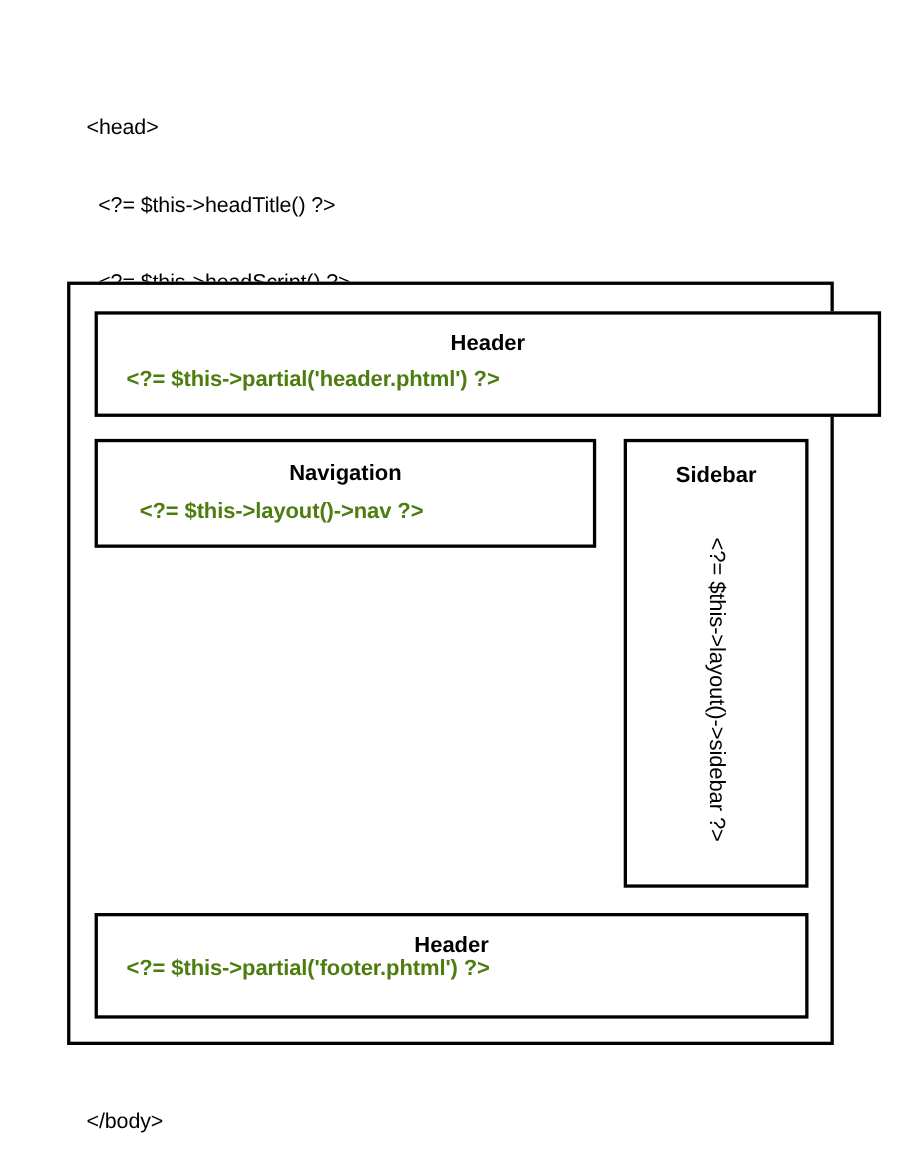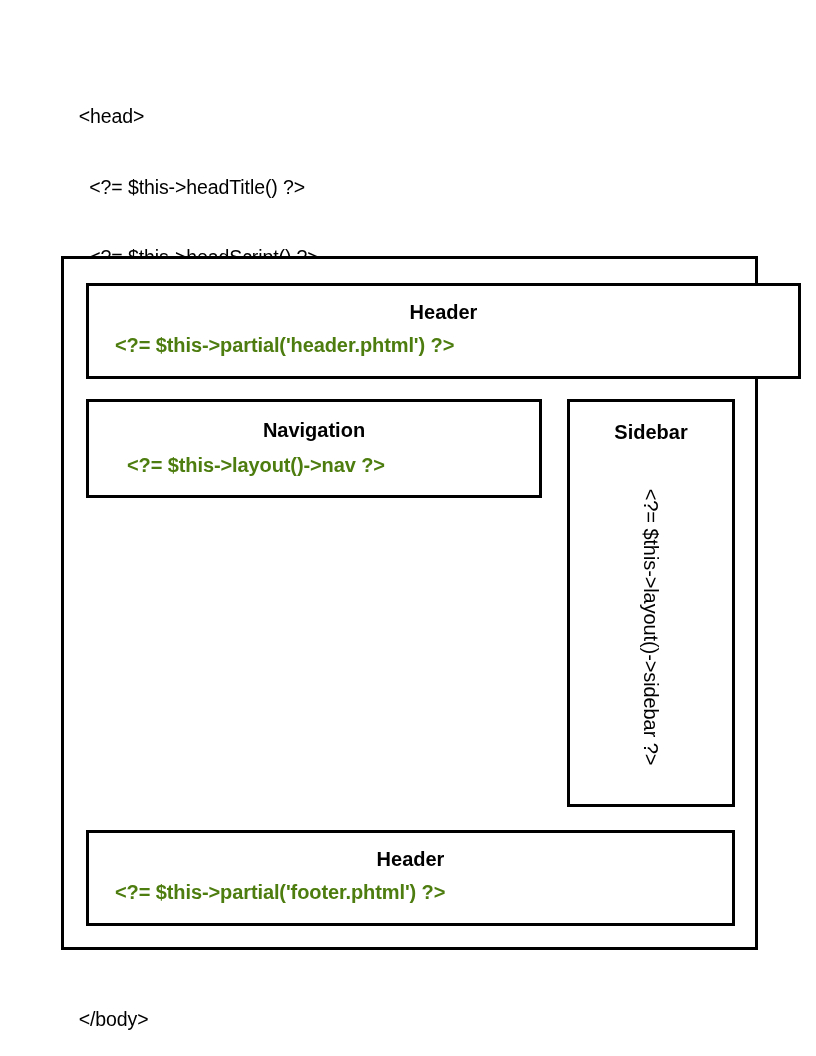--- a/index.html
+++ b/index.html
@@ -88,21 +88,21 @@
     font-size: 20px;
     line-height: 24px;
     white-space: nowrap;
     color: #4d7c0f;
     letter-spacing: -0.1px;
     font-weight: bold;
   }
   .panel-header  .panel-code { top: 47px;  left: 26px; }
   .panel-nav     .panel-code { top: 51px;  left: 38px; }
   .panel-content .panel-code { top: 51px;  left: 26px; }
-  .panel-footer  .panel-code { top: 47px;  left: 26px; text-align: right; }
+  .panel-footer  .panel-code { top: 35px;  left: 26px; text-align: right; }
 
   
   .sidebar-code-wrap {
     position: absolute;
     left: 0;
     right: 0;
     top: 54px;
     bottom: 4px;
     display: flex;
     align-items: flex-start;

